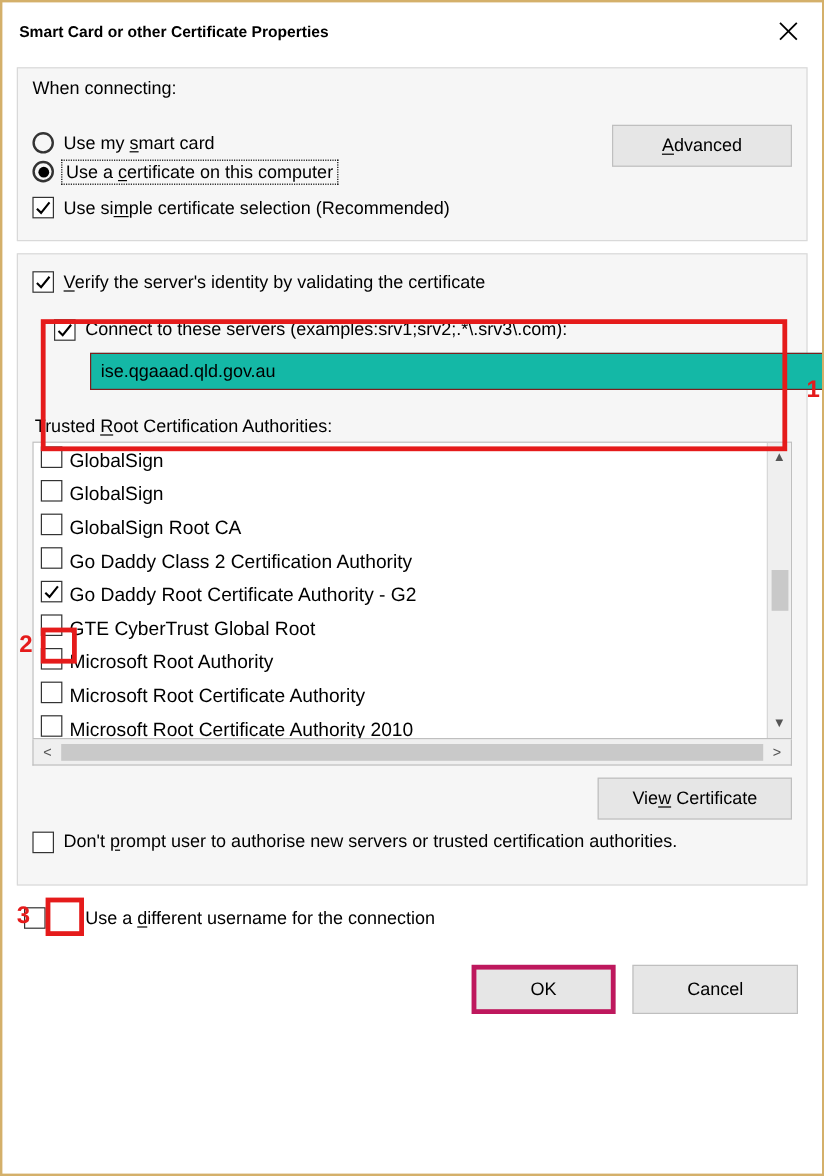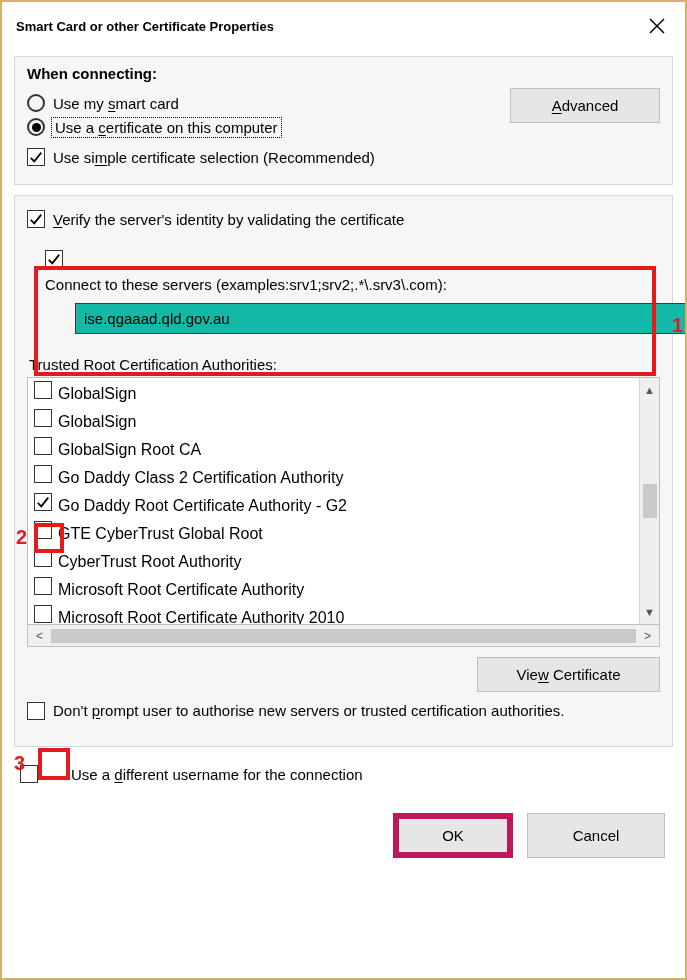--- a/index.html
+++ b/index.html
@@ -67,21 +67,21 @@
   .checkbox.checked svg { display:block; }
   .checkbox svg { display:none; width:14px; height:14px; }
   .btn {
     background: #e6e6e6;
     border: 1px solid #bfbfbf;
     padding: 8px 22px;
     font-size: 15px;
     cursor: pointer;
   }
   .btn.primary {
-    border: 6px solid #be185d;
+    border: 4px solid #be185d;
     background: #e6e6e6;
   }
   .dotted-focus {
     outline: 1px dotted #000;
     outline-offset: 1px;
     padding: 0 2px;
   }
   .u { text-decoration: underline; text-underline-offset: 2px; }
   .input-text {
     width: 652px;
@@ -175,21 +175,21 @@
     <svg viewBox="0 0 16 16" width="16" height="16">
         <line x1="1" y1="1" x2="15" y2="15" stroke="#000" stroke-width="1.5"></line>
         <line x1="15" y1="1" x2="1" y2="15" stroke="#000" stroke-width="1.5"></line>
       </svg>
   </div>
 </div>
 
 <div class="content">
 
   <div class="group">
-    <div style="margin-bottom:6px;font-weight:bold;">When connecting:</div>
+    <div style="margin-bottom:22px;">When connecting:</div>
 
     <div style="display:flex; justify-content:space-between; align-items:flex-start;">
       <div style="flex:1;">
         <div class="group-row">
           <span class="radio"></span>
           <span>Use my <span class="u">s</span>mart card</span>
         </div>
         <div class="group-row">
           <span class="radio sel"></span>
           <span class="dotted-focus">Use a <span class="u">c</span>ertificate on this computer</span>
@@ -212,21 +212,21 @@
     <div class="group-row">
       <span class="checkbox checked">
           <svg viewBox="0 0 16 16">
             <polyline points="2,9 6,13 14,3" fill="none" stroke="#000" stroke-width="2"></polyline>
           </svg>
         </span>
       <span><span class="u">V</span>erify the server's identity by validating the certificate</span>
     </div>
 
     <div style="padding:10px 4px 10px 18px; position:relative;">
-      <div class="group-row" style="align-items:flex-start;flex-direction:column;">
+      <div class="group-row" style="align-items:flex-start;">
         <span class="checkbox checked">
             <svg viewBox="0 0 16 16">
               <polyline points="2,9 6,13 14,3" fill="none" stroke="#000" stroke-width="2"></polyline>
             </svg>
           </span>
         <span>Connect to these servers (examples:srv1;srv2;.*\.srv3\.com):</span>
       </div>
       <div style="margin:10px 0 6px 30px;">
         <input class="input-text" value="ise.qgaaad.qld.gov.au" style="">
       </div>
@@ -259,21 +259,21 @@
               </svg>
             </span>
             <span>Go Daddy Root Certificate Authority - G2</span>
           </div>
           <div class="ca-item">
             <span class="checkbox"></span>
             <span>GTE CyberTrust Global Root</span>
           </div>
           <div class="ca-item">
             <span class="checkbox"></span>
-            <span>CyberTrust Root Authority</span>
+            <span>Microsoft Root Authority</span>
           </div>
           <div class="ca-item">
             <span class="checkbox"></span>
             <span>Microsoft Root Certificate Authority</span>
           </div>
           <div class="ca-item">
             <span class="checkbox"></span>
             <span>Microsoft Root Certificate Authority 2010</span>
           </div>
         </div>
@@ -283,21 +283,21 @@
         <div class="arrow">▼</div>
       </div>
     </div>
     <div class="hscroll">
       <div class="sq">&lt;</div>
       <div class="thumb"></div>
       <div class="sq">&gt;</div>
     </div>
 
     <div style="display:flex; justify-content:flex-end; margin-top:10px;">
-      <button class="btn" style="width:183px;">Vie<span class="u">w</span> Certificate</button>
+      <button class="btn" style="width:162px;">Vie<span class="u">w</span> Certificate</button>
     </div>
 
     <div class="group-row" style="align-items:flex-start; margin-top:10px;">
       <span class="checkbox"></span>
       <span>Don't <span class="u">p</span>rompt user to authorise new servers or trusted certification authorities.</span>
     </div>
   </div>
 
   <div class="group-row" style="margin:18px 0 8px 6px;gap:33px;">
     <span class="checkbox"></span>

